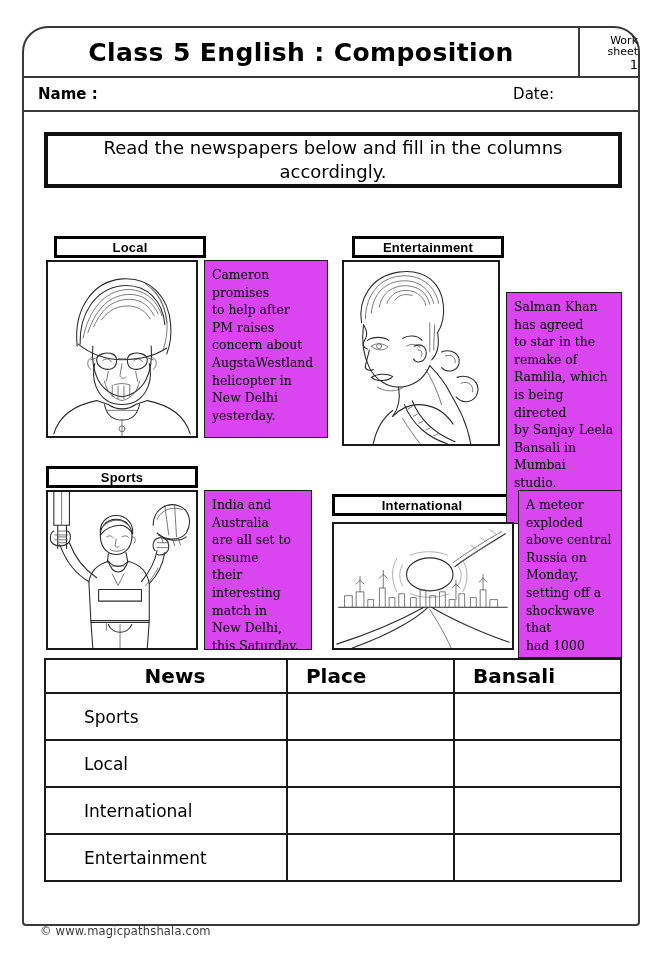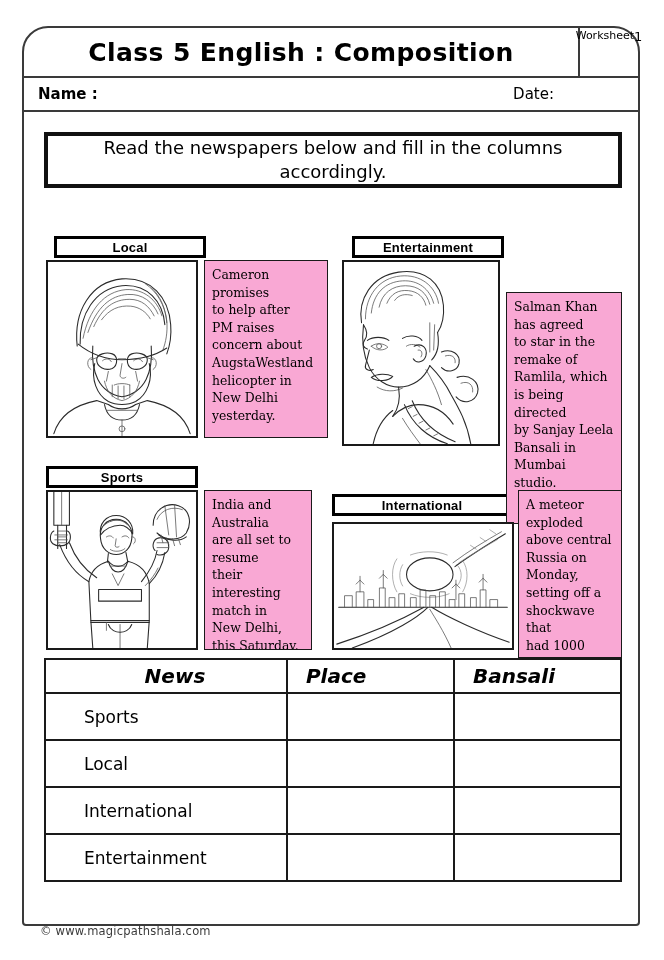--- a/index.html
+++ b/index.html
@@ -51,22 +51,22 @@
   .title-text {
     font-family: "DejaVu Sans", sans-serif;
     font-size: 25px;
     font-weight: 700;
     letter-spacing: 0.4px;
     white-space: nowrap;
   }
   .ws-cell {
     width: 58px;
     display: flex;
-    flex-direction: row;
-    align-items: flex-start;
+    flex-direction: column;
+    align-items: flex-end;
     justify-content: center;
     line-height: 1.05;
     padding-top: 2px;
     box-sizing: border-box;
   }
   .ws-cell span {
     font-size: 11px;
     font-family: "DejaVu Sans", sans-serif;
   }
   .ws-num { font-size: 13px !important; }
@@ -150,21 +150,21 @@
   .art-local  { left: 22px;  top: 232px; width: 152px; height: 178px; }
   .art-ent    { left: 318px; top: 232px; width: 158px; height: 186px; }
   .art-sports { left: 22px;  top: 462px; width: 152px; height: 160px; }
   .art-intl   { left: 308px; top: 494px; width: 182px; height: 128px; }
 
   
   .textbox {
     position: absolute;
     border: 1.5px solid #1a1a1a;
     box-sizing: border-box;
-    background: #f9a8d4;
+    background: #d946ef;
     padding: 5px 6px 4px 7px;
     font-family: "DejaVu Serif", serif;
     font-size: 12.4px;
     line-height: 1.42;
     white-space: pre-line;
     overflow: hidden;
   }
   .txt-local  { left: 180px; top: 232px; width: 124px; height: 178px; }
   .txt-ent    { left: 482px; top: 244px; width: 116px; height: 232px; margin-top: 20px; }
   .txt-sports { left: 180px; top: 462px; width: 108px; height: 160px; }
@@ -182,21 +182,20 @@
   .answer-table td {
     border: 2px solid #1a1a1a;
     height: 47px;
     box-sizing: border-box;
     padding: 0 0 0 38px;
     vertical-align: middle;
   }
   .answer-table .hdr td {
     height: 34px;
     padding: 0 0 0 18px;
-    font-style: italic;
   }
   .hdr-text {
     font-family: "DejaVu Sans", sans-serif;
     font-size: 20px;
     font-weight: 700;
   }
   .hdr-news { text-align: center; padding-left: 0 !important; }
   .row-label {
     font-family: "DejaVu Sans", sans-serif;
     font-size: 17px;

